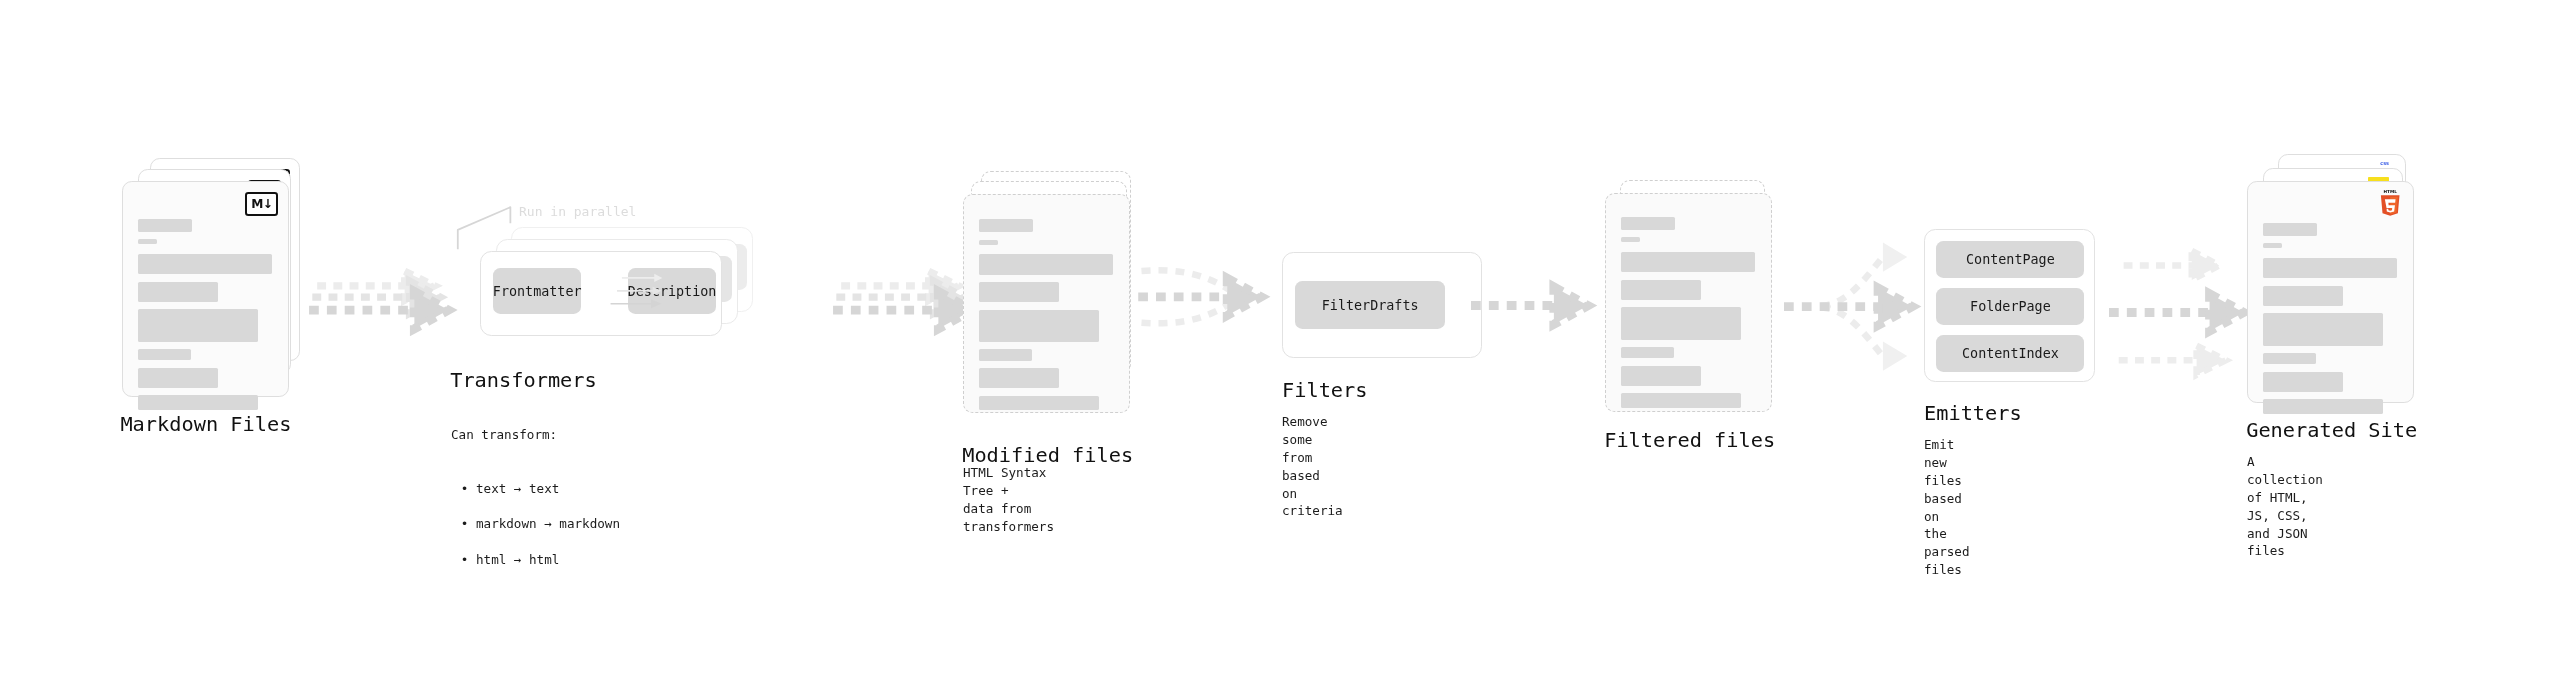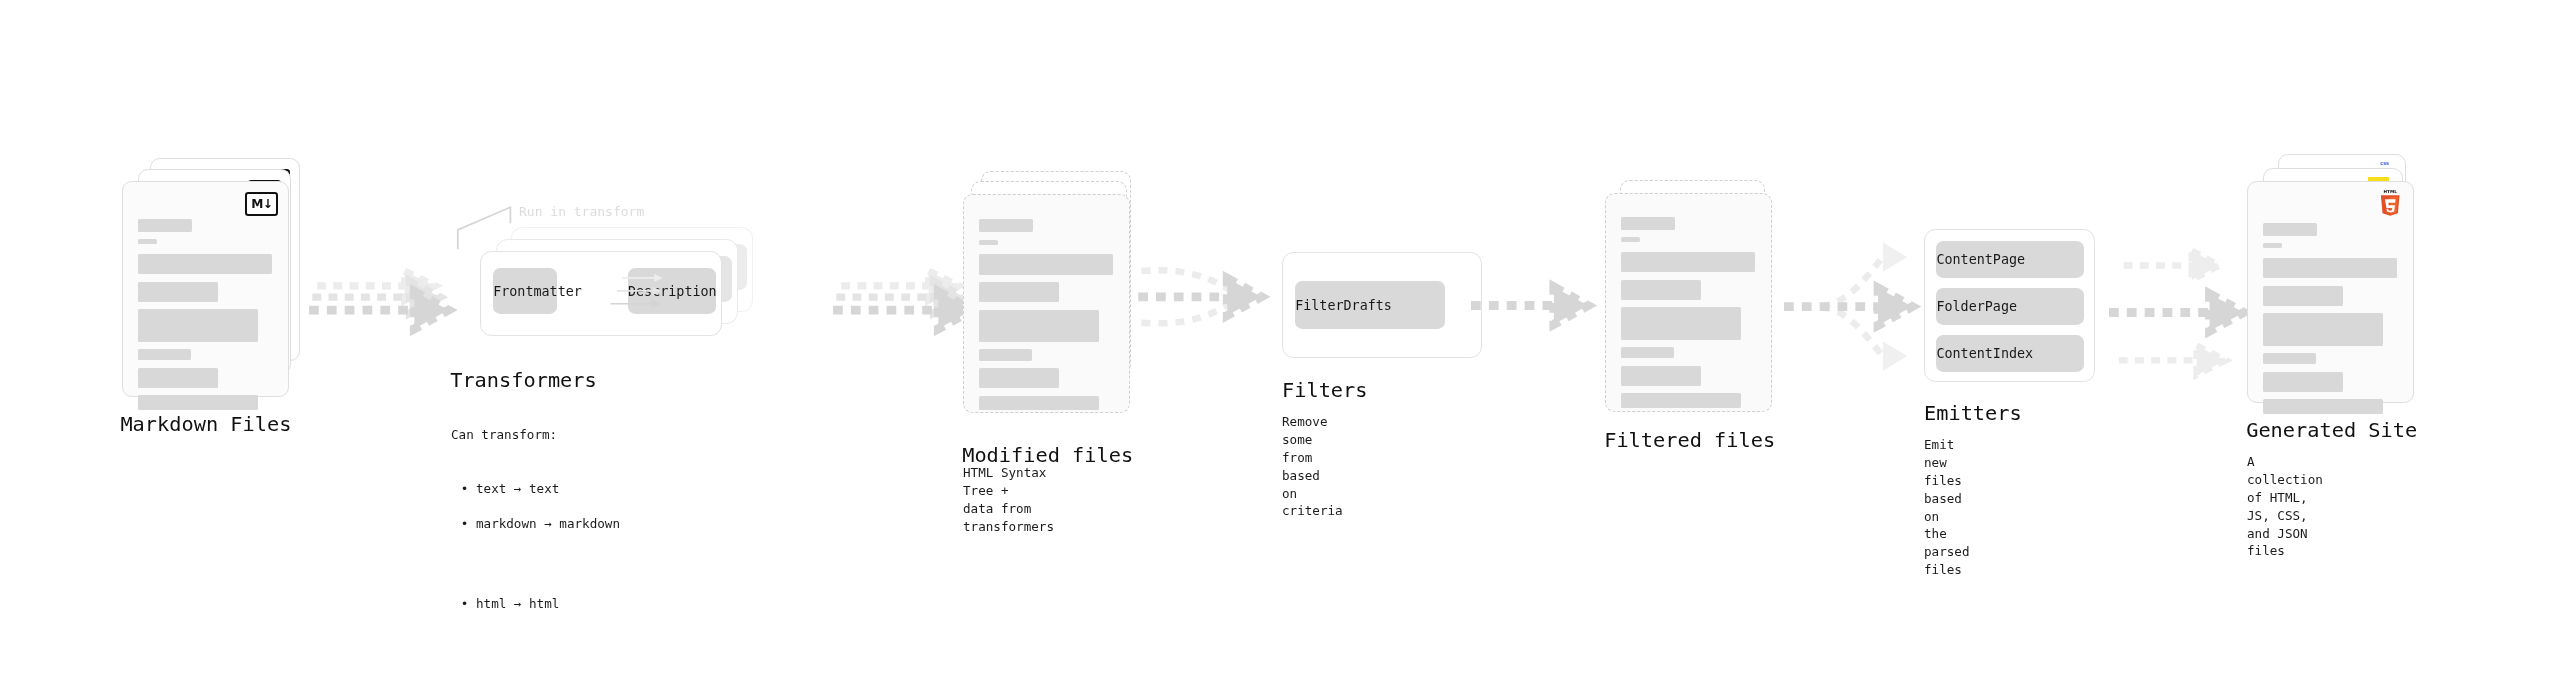--- a/index.html
+++ b/index.html
@@ -54,21 +54,21 @@
     position:absolute;
     border:1.3px solid #e2e2e2;
     border-radius:11.4px;
     background:#ffffff;
     box-sizing:border-box;
   }
   .pill{
     position:absolute;
     background:#d9d9d9;
     border-radius:7.3px;
-    display:flex;align-items:center;
+    display:flex;align-items:center;justify-content:center;
     font-size:13.4px;
     color:#1a1a1a;
     white-space:nowrap;
     box-sizing:border-box;
   }
 
   
   .cap-title{
     position:absolute;
     font-size:20.3px;
@@ -145,34 +145,34 @@
       <line x1="0" y1="52" x2="132" y2="52"></line>
       <polygon points="130,29 172,52 130,75"></polygon>
     </g>
   </svg>
 
   <div class="abs" style="left:451px;top:191px;">
 
     <svg class="abs" style="left:0px;top:0px;" width="211" height="89" viewBox="0 0 260 110">
       <path d="M8,72 L8,48 L73,20 L73,40" fill="none" stroke="#d6d6d6" stroke-width="2.2" stroke-linejoin="round"></path>
     </svg>
-    <div class="runlabel" style="left:68px;top:13px;">Run in transform</div>
+    <div class="runlabel" style="left:68px;top:13px;">Run in parallel</div>
 
     <div class="gcard" style="left:60px;top:36px;width:242px;height:85px;border-color:#f0f0f0;">
       <div class="pill" style="left:12.2px;top:16.3px;width:88px;height:46px;background:#ececec;"></div>
       <div class="pill" style="left:147px;top:16.3px;width:88px;height:46px;background:#ececec;"></div>
     </div>
 
     <div class="gcard" style="left:45px;top:48px;width:242px;height:85px;border-color:#eaeaea;">
       <div class="pill" style="left:12.2px;top:16.3px;width:88px;height:46px;background:#e5e5e5;"></div>
       <div class="pill" style="left:147px;top:16.3px;width:88px;height:46px;background:#e5e5e5;"></div>
     </div>
 
     <div class="gcard" style="left:29px;top:60px;width:242px;height:85px;border-color:#e2e2e2;">
-      <div class="pill" style="left:12.2px;top:16.3px;width:64px;height:46px;">
+      <div class="pill" style="left:12.2px;top:16.3px;width:88px;height:46px;">
         <span>Frontmatter</span>
       </div>
       <div class="pill" style="left:147px;top:16.3px;width:88px;height:46px;">
         <span>Description</span>
       </div>
     </div>
 
     <svg class="abs" style="left:145px;top:81px;" width="89" height="49" viewBox="0 0 110 60">
       <g fill="none" stroke-width="2">
         <g stroke="#ededed">
@@ -190,21 +190,21 @@
       </g>
     </svg>
 
     <div class="cap-title" style="left:-0.8px;top:177px;">Transformers</div>
 
     <div class="cap-sub" style="left:0px;top:217px;">
       <div>Can transform:</div>
       <ul class="bullets">
         <li style="padding-left:9.8px;">• text → text</li>
         <li style="padding-left:9.8px;">• markdown → markdown</li>
-        <li style="padding-left:9.8px;margin-top:44px;">• html → html</li>
+        <li style="padding-left:9.8px;">• html → html</li>
       </ul>
     </div>
   </div>
 
   <svg class="abs" style="left:833px;top:268px;" width="150" height="81" viewBox="0 0 185 100">
     <g stroke="#ececec" stroke-width="9" stroke-dasharray="11 9" fill="#ececec">
       <line x1="10" y1="22" x2="120" y2="22"></line>
       <polygon points="118,4 155,22 118,40"></polygon>
     </g>
     <g stroke="#e4e4e4" stroke-width="9" stroke-dasharray="11 9" fill="#e4e4e4">

